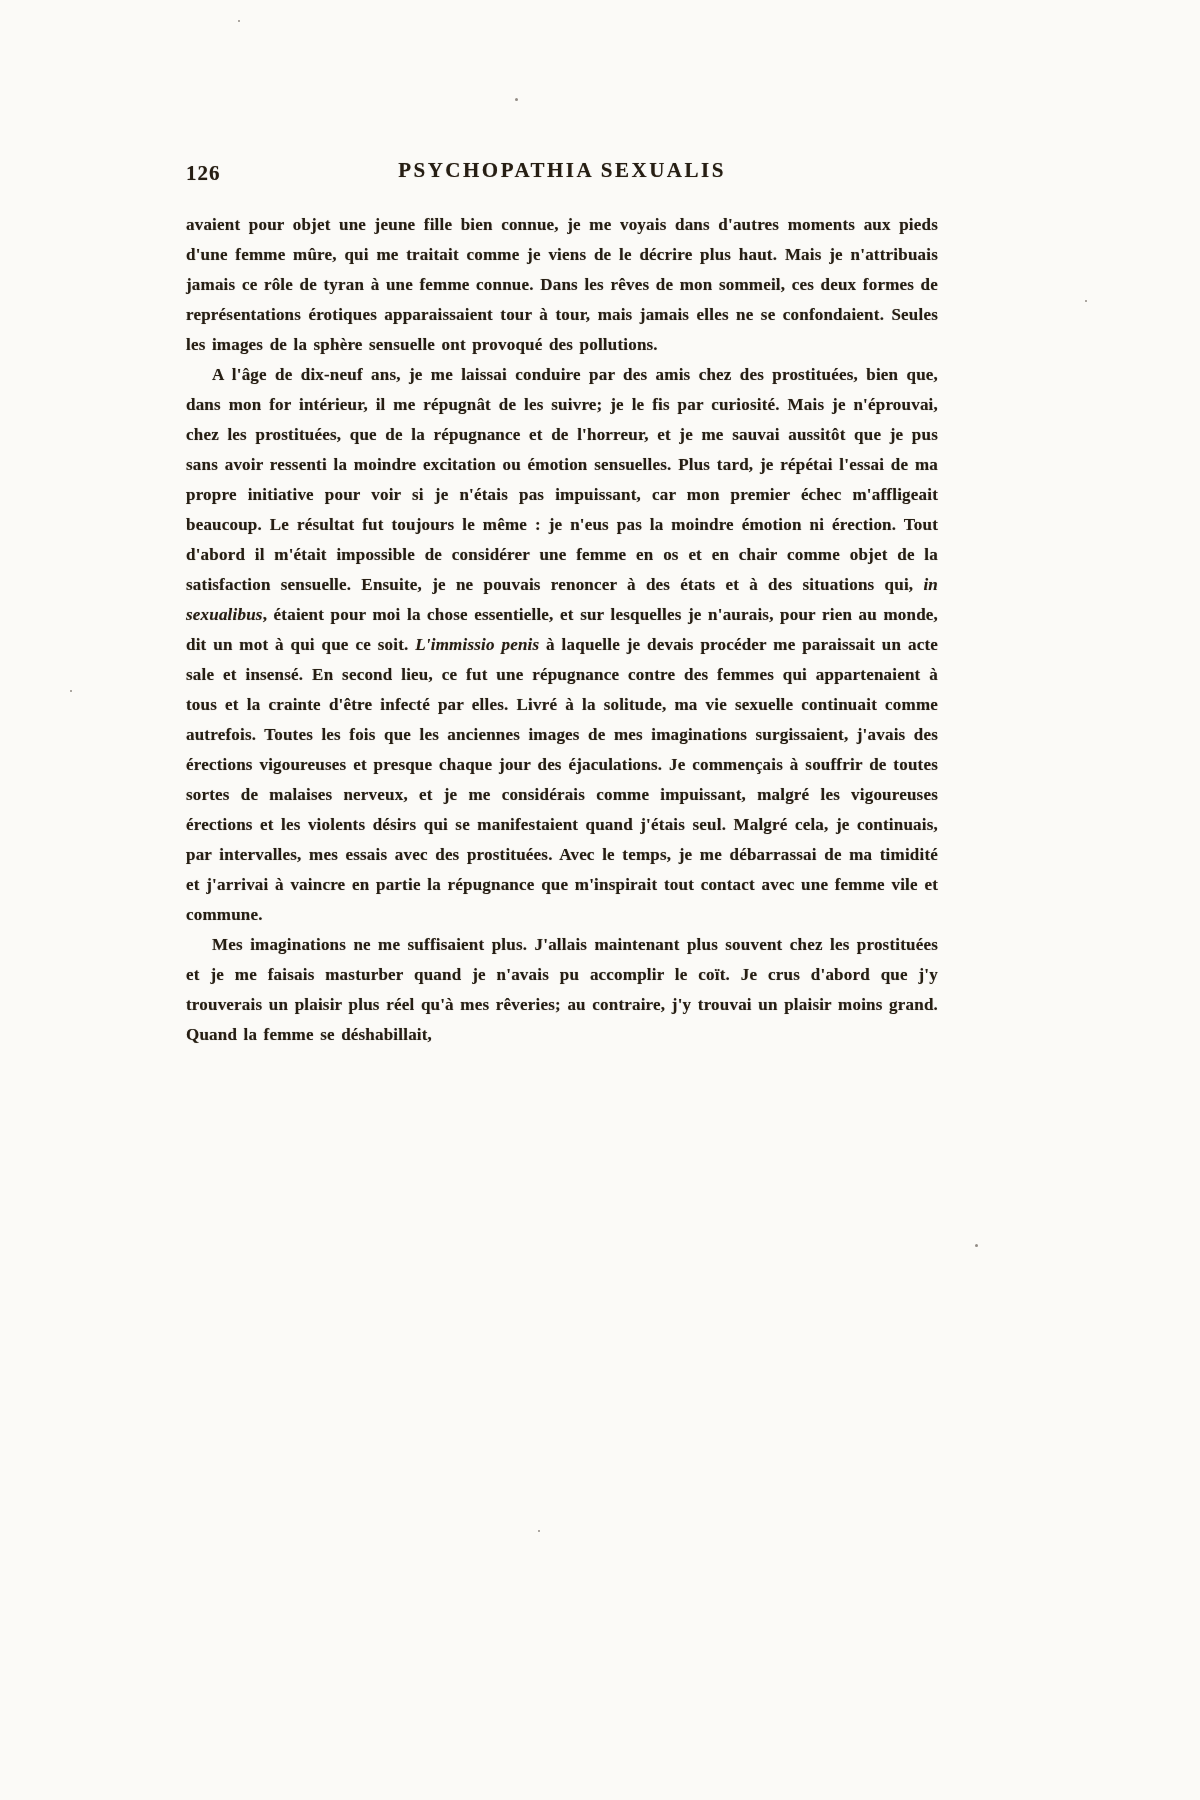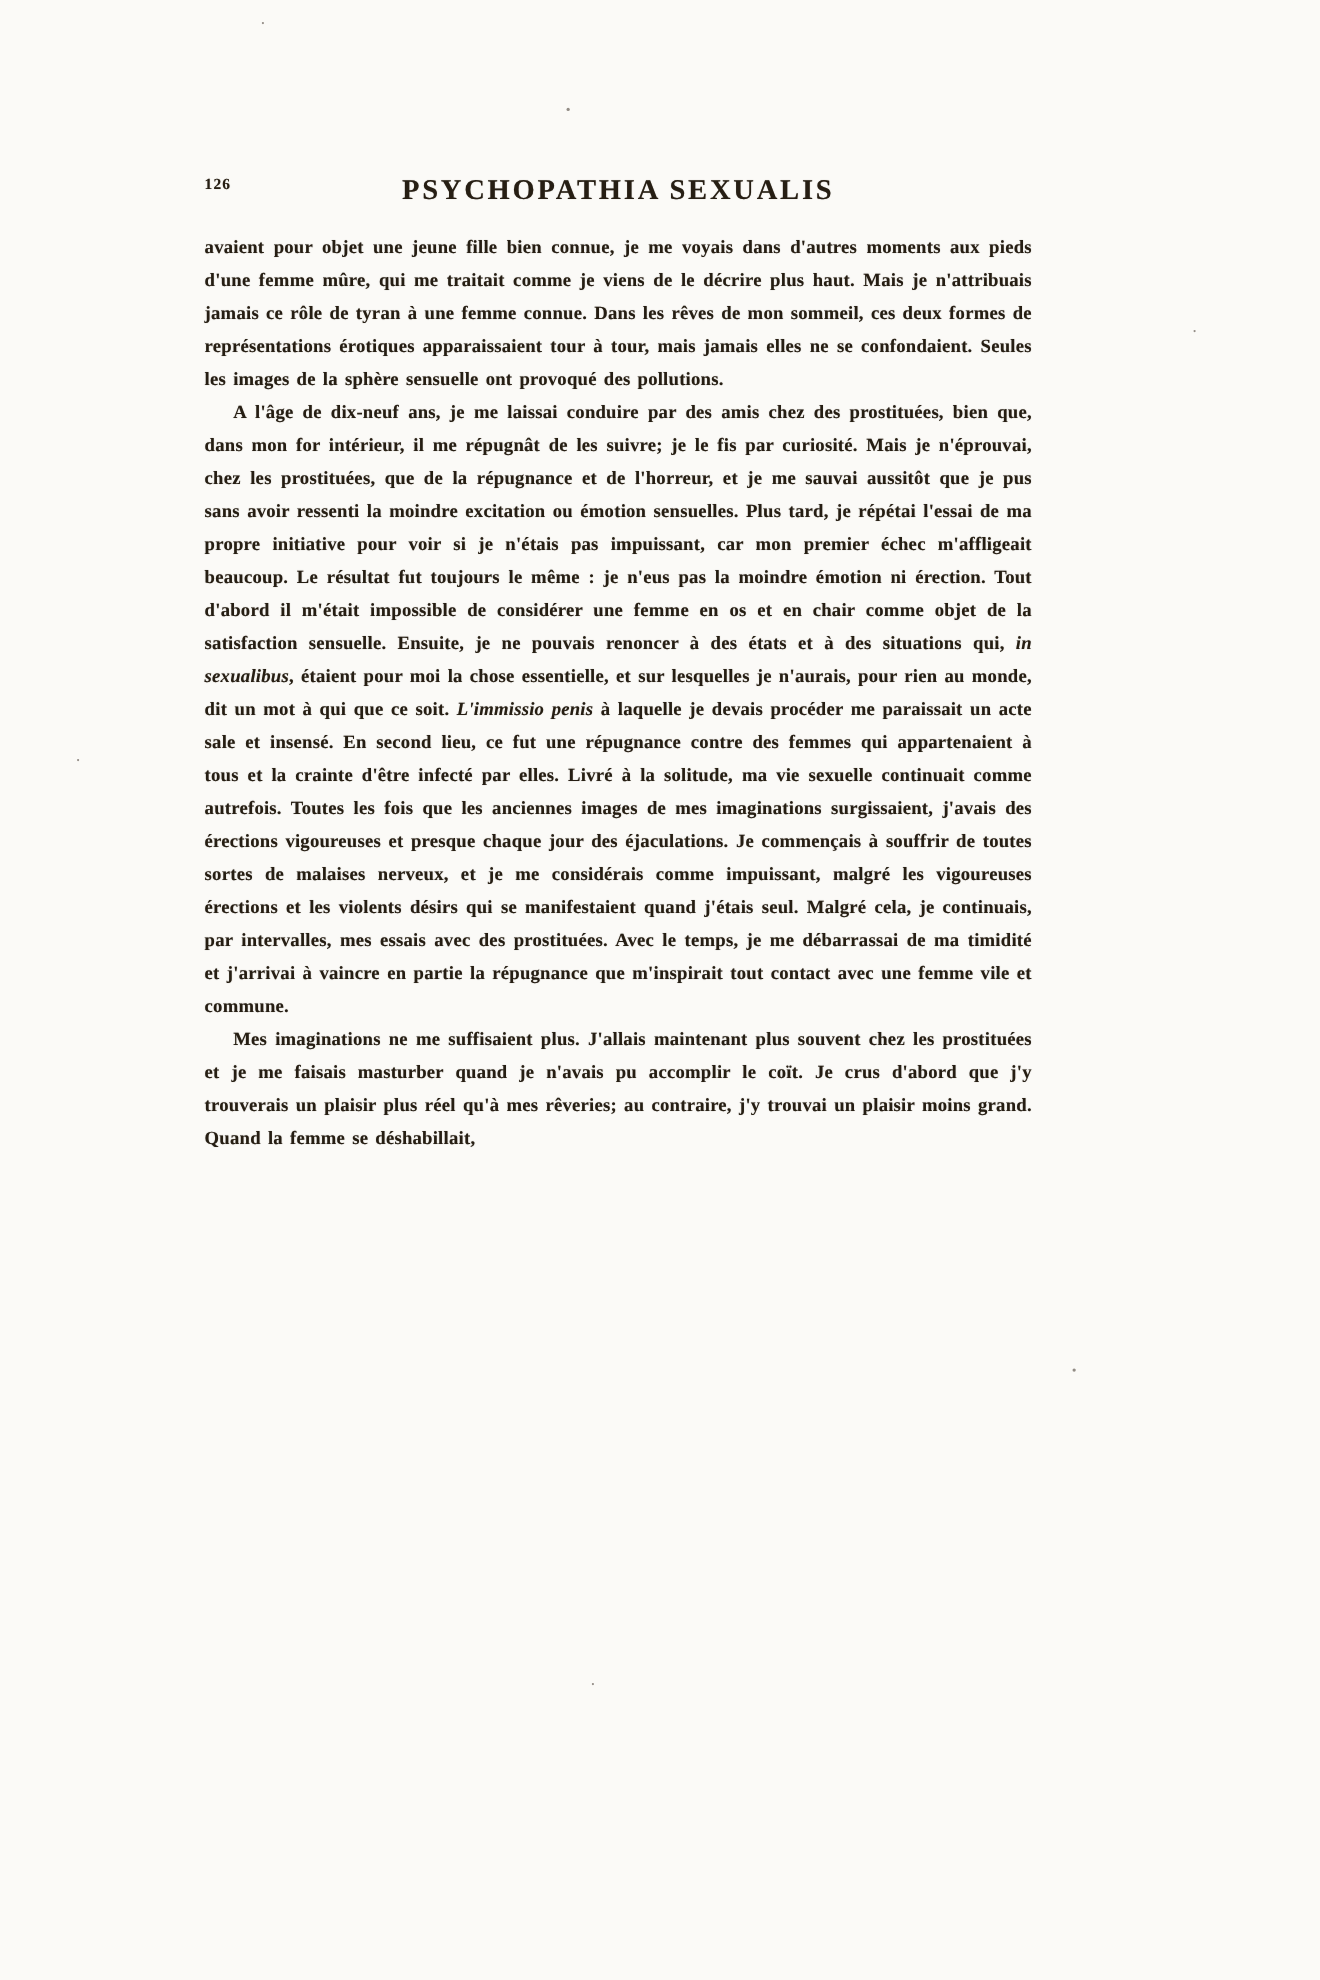--- a/index.html
+++ b/index.html
@@ -25,29 +25,29 @@
   }
   .header {
     position: relative;
     height: 36px;
     margin-bottom: 16px;
   }
   .page-number {
     position: absolute;
     left: 0;
     top: 3px;
-    font-size: 14px;
+    font-size: 21px;
     font-weight: 700;
     letter-spacing: 1px;
     text-shadow: 0 0 0.7px rgba(45,35,25,0.55);
   }
   .running-title {
     display: block;
     text-align: center;
-    font-size: 26px;
+    font-size: 21px;
     font-weight: 700;
     letter-spacing: 2.5px;
     text-shadow: 0 0 0.7px rgba(45,35,25,0.55);
   }
   .body-text p.para {
     margin: 0;
     font-size: 17px;
     line-height: 30px;
     text-align: justify;
     font-weight: 700;

